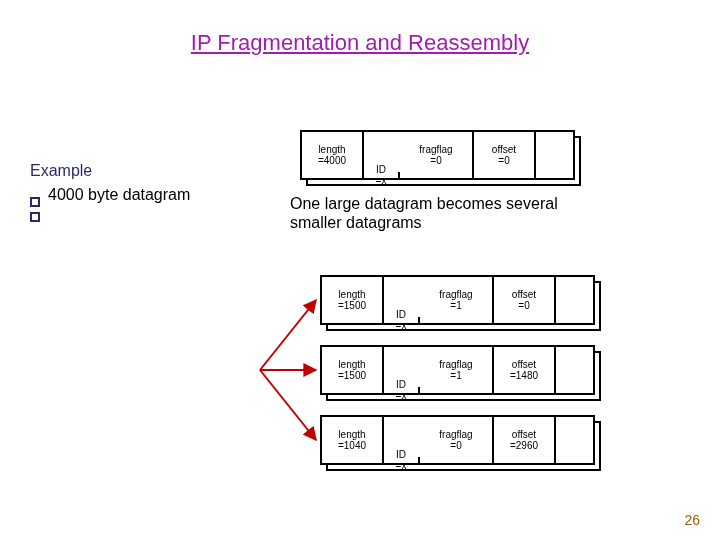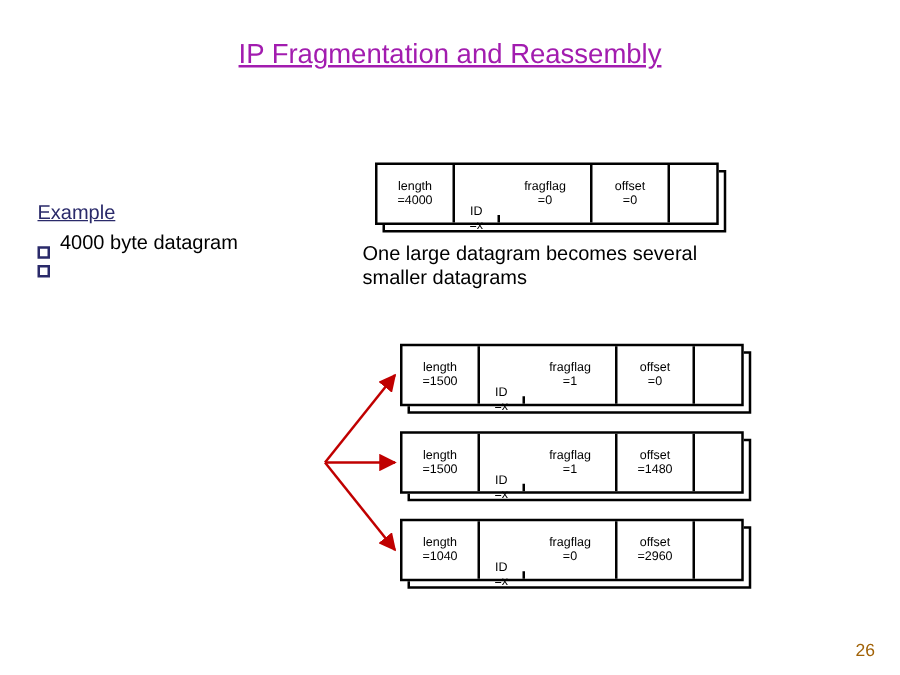--- a/index.html
+++ b/index.html
@@ -24,21 +24,20 @@
   .example-block {
     position: absolute;
     top: 160px;
     left: 30px;
     font-size: 16px;
     line-height: 1.4;
     color: #000;
   }
   .example-heading {
     color: #2a2a6a;
-    text-decoration: underline;
     margin-bottom: 2px;
   }
   .bullet {
     display: flex;
     align-items: flex-end;
   }
   .bullet .sq {
     display: inline-block;
     width: 10px;
     height: 10px;

